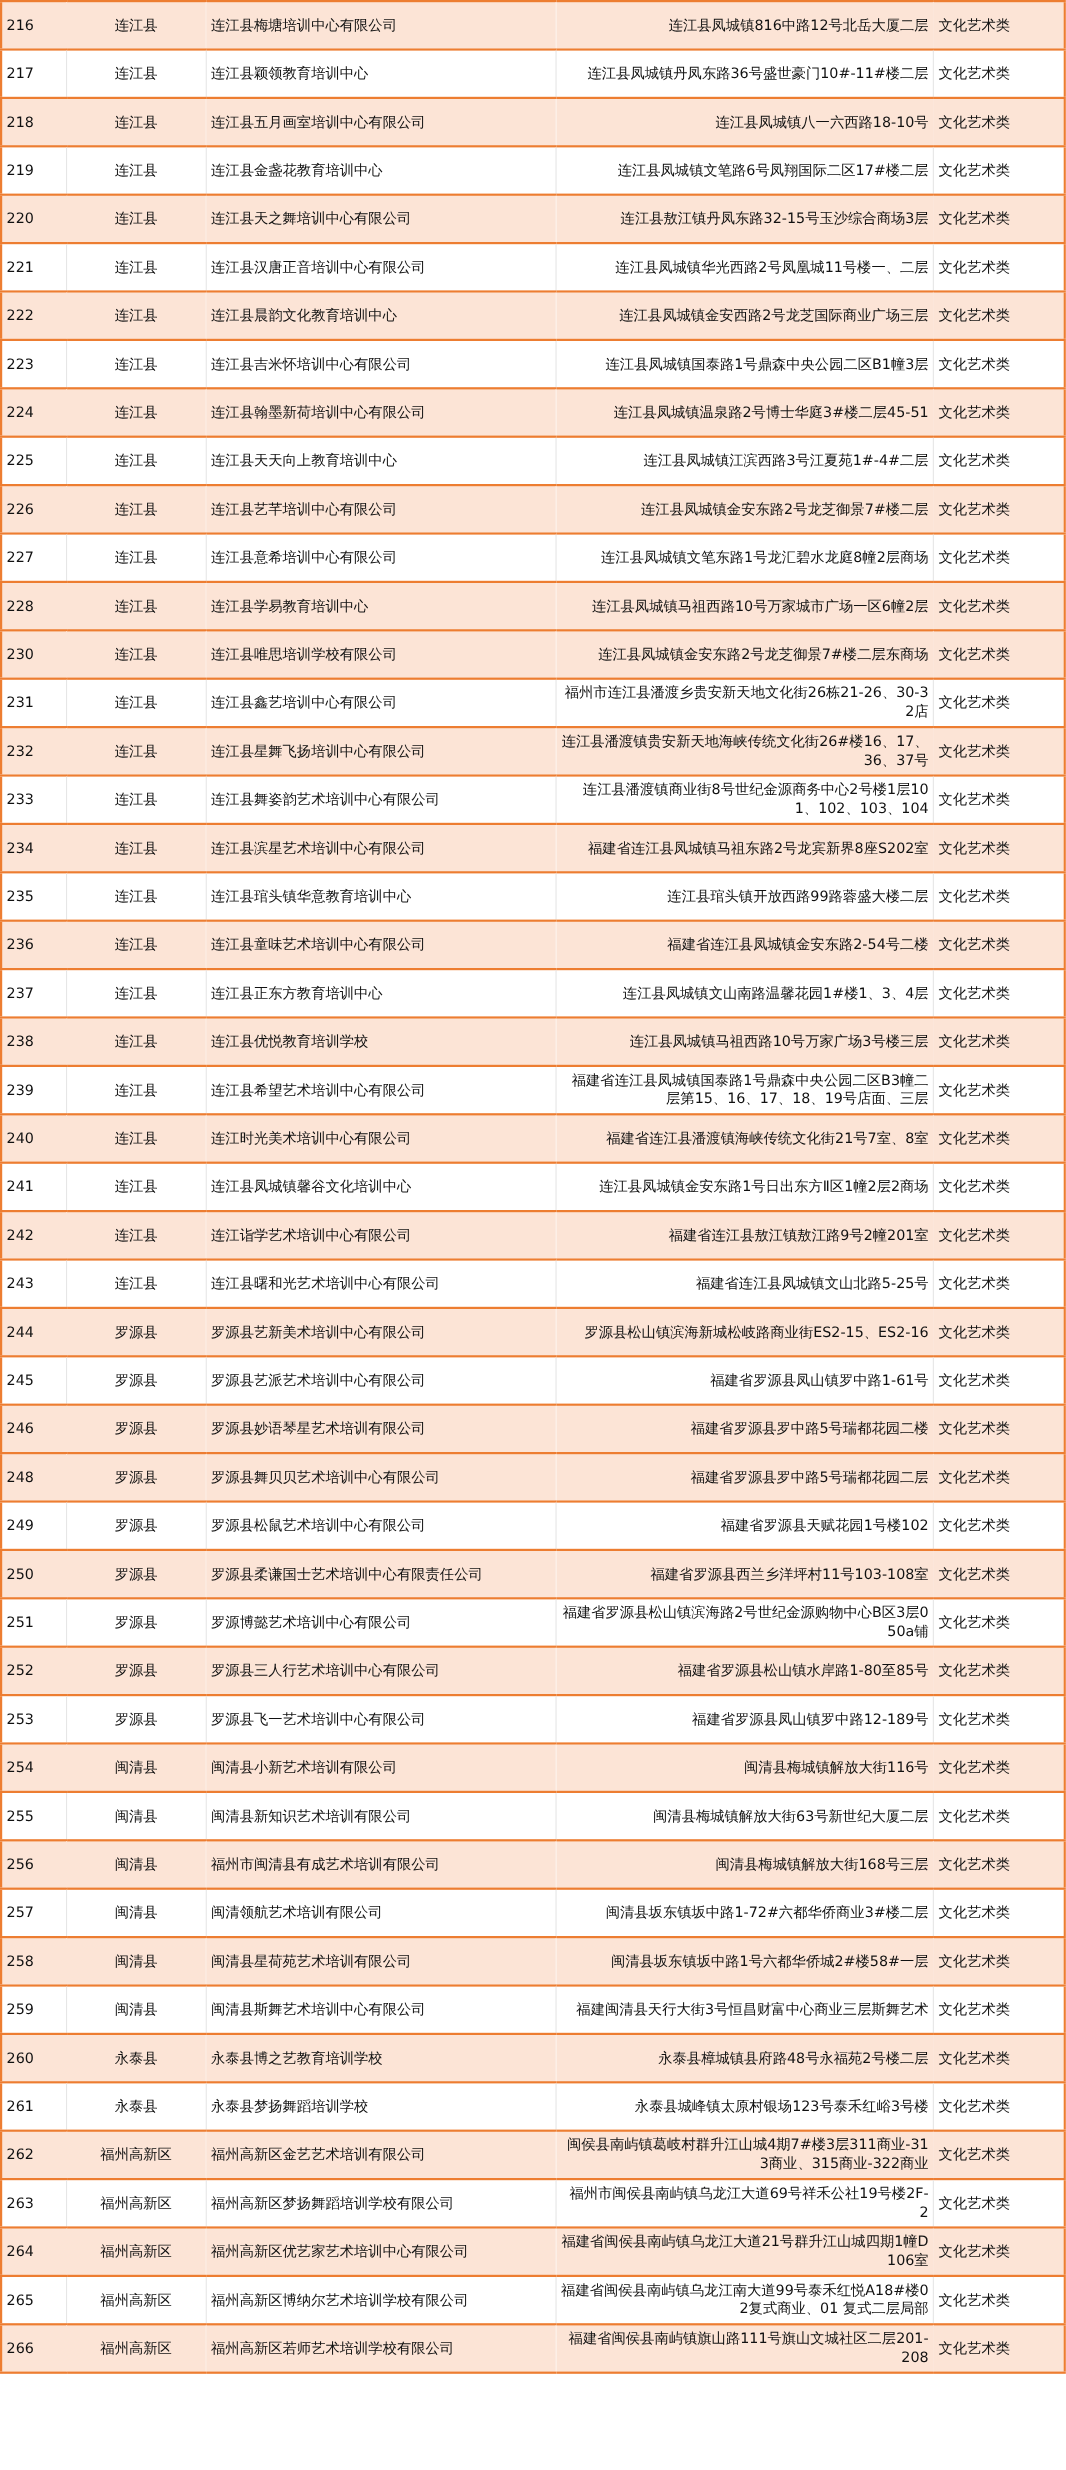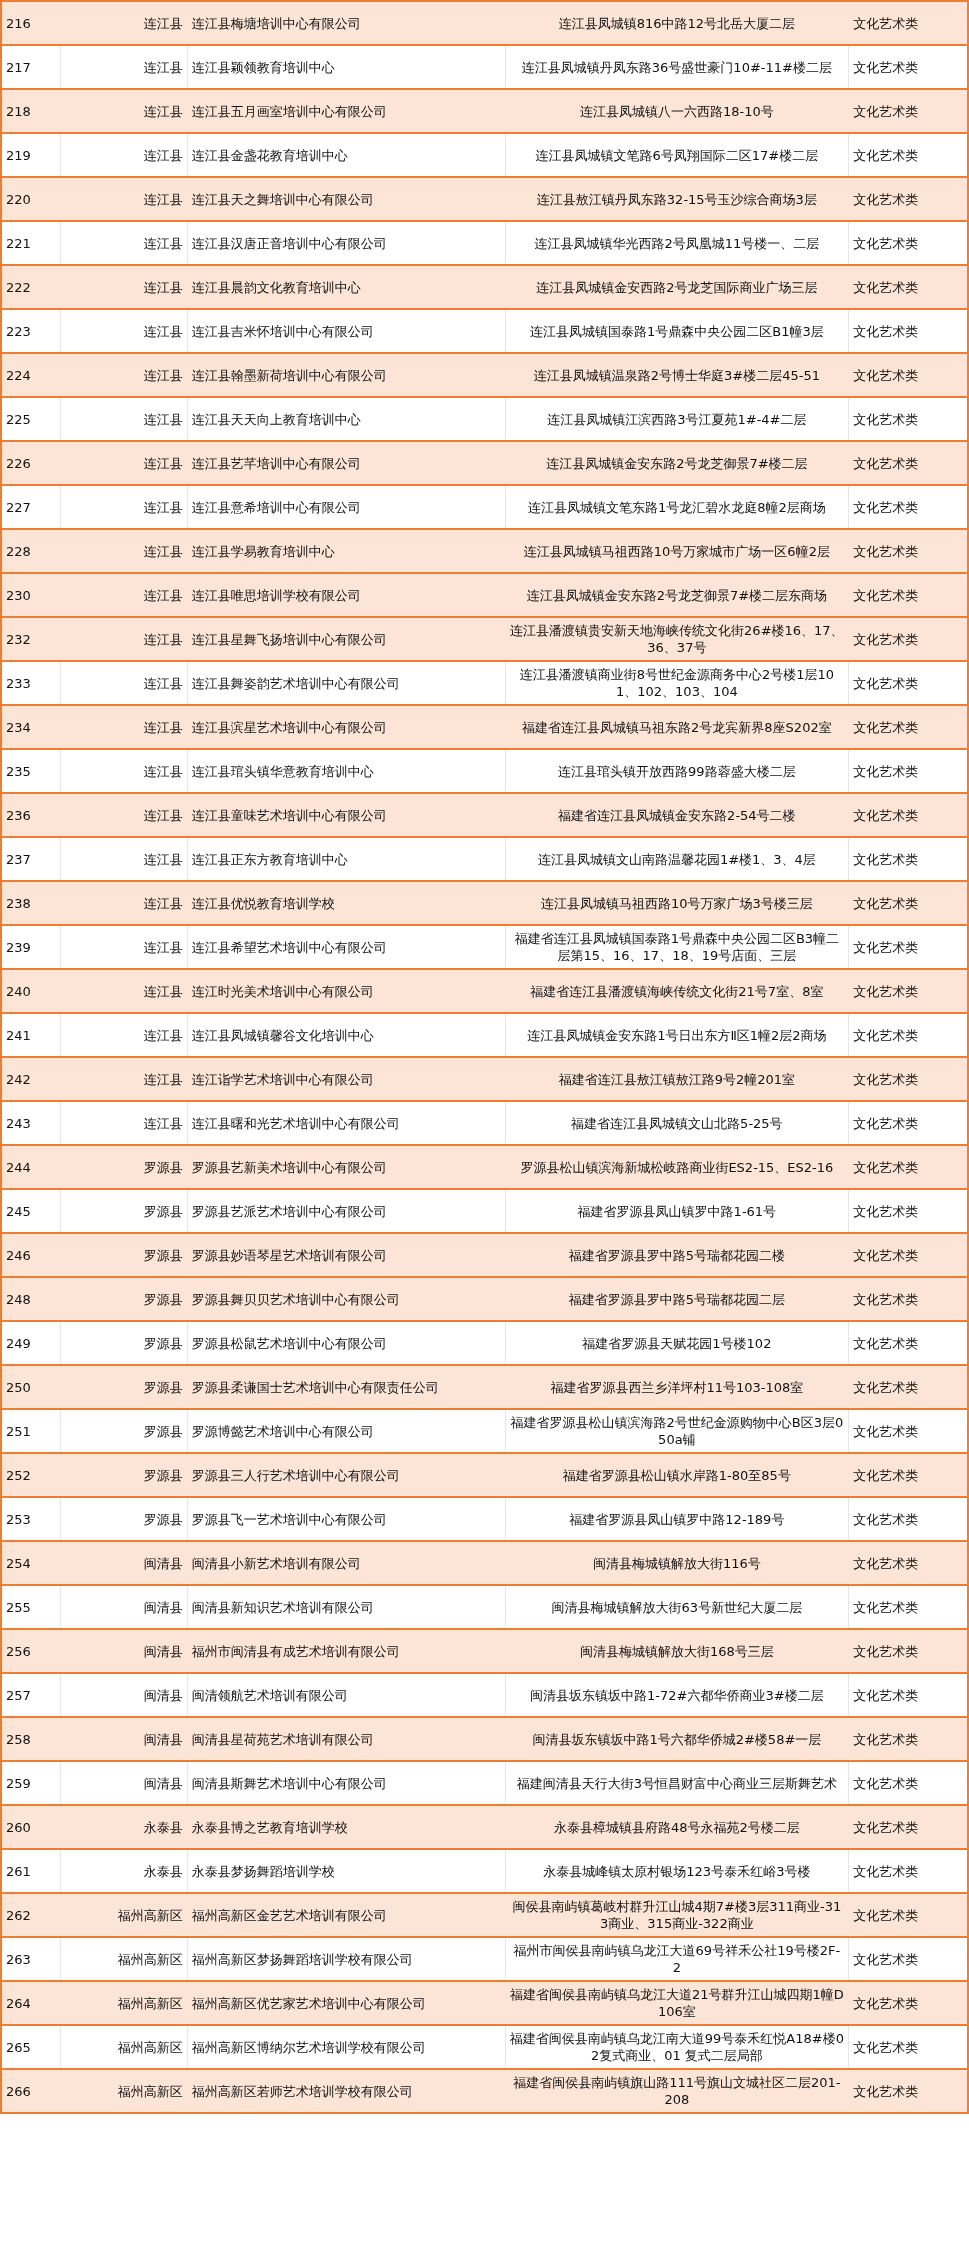--- a/index.html
+++ b/index.html
@@ -22,23 +22,23 @@
     border-right: 1px solid #E6E6E6;
     font-size: 13px;
     color: #111111;
     padding: 0 4px;
     line-height: 17px;
     vertical-align: middle;
     overflow: hidden;
   }
   table.grid tr.odd td { border-left-color: #FCE4D6; border-right-color: #FCE4D6; }
   td.c-num { text-align: left; padding-left: 16px; font-size: 12px; }
-  td.c-dist { text-align: right; }
+  td.c-dist { text-align: center; }
   td.c-name { }
-  td.c-addr { text-align: center; padding-left: 3px; padding-right: 2px; word-break: break-all; }
+  td.c-addr { text-align: right; padding-left: 3px; padding-right: 2px; word-break: break-all; }
   td.c-cat { text-align: left; }
   col.w-num { width: 59px; }
   col.w-dist { width: 127px; }
   col.w-name { width: 317px; }
   col.w-addr { width: 343px; }
   col.w-cat { width: 119px; }
 </style>
 </head>
 <body>
 
@@ -142,20 +142,27 @@
         <td class="c-addr">连江县凤城镇马祖西路10号万家城市广场一区6幢2层</td>
         <td class="c-cat">文化艺术类</td>
       </tr>
       <tr class="odd">
         <td class="c-num">230</td>
         <td class="c-dist">连江县</td>
         <td class="c-name">连江县唯思培训学校有限公司</td>
         <td class="c-addr">连江县凤城镇金安东路2号龙芝御景7#楼二层东商场</td>
         <td class="c-cat">文化艺术类</td>
       </tr>
+      <tr class="even">
+        <td class="c-num">231</td>
+        <td class="c-dist">连江县</td>
+        <td class="c-name">连江县鑫艺培训中心有限公司</td>
+        <td class="c-addr">福州市连江县潘渡乡贵安新天地文化街26栋21-26、30-32店</td>
+        <td class="c-cat">文化艺术类</td>
+      </tr>
       <tr class="odd">
         <td class="c-num">232</td>
         <td class="c-dist">连江县</td>
         <td class="c-name">连江县星舞飞扬培训中心有限公司</td>
         <td class="c-addr">连江县潘渡镇贵安新天地海峡传统文化街26#楼16、17、36、37号</td>
         <td class="c-cat">文化艺术类</td>
       </tr>
       <tr class="even">
         <td class="c-num">233</td>
         <td class="c-dist">连江县</td>

